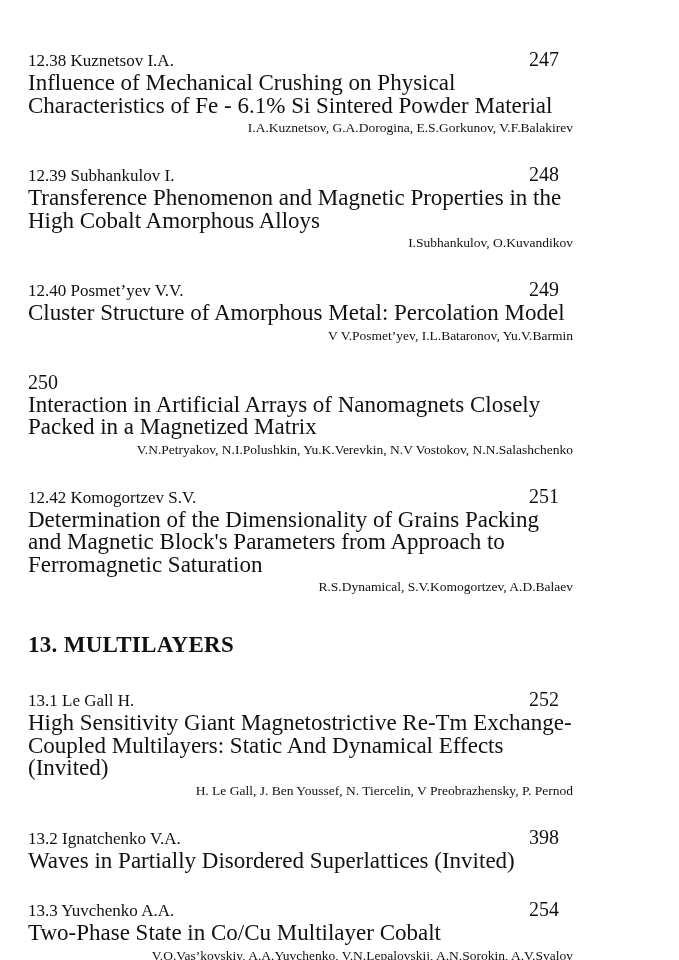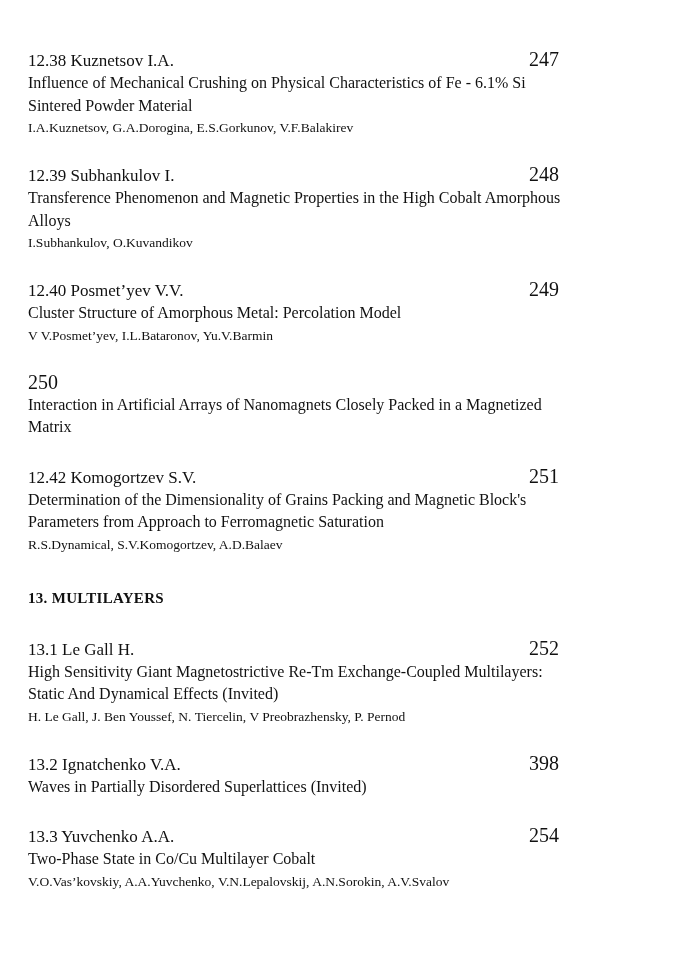--- a/index.html
+++ b/index.html
@@ -27,32 +27,33 @@
     justify-content: space-between;
     align-items: baseline;
     font-size: 17px;
     line-height: 23px;
   }
   .entry-head .page-num {
     padding-right: 14px;
     font-size: 20px;
   }
   .entry-title {
-    font-size: 16px;
+    font-size: 23px;
     line-height: 22.5px;
     max-width: 612px;
   }
   .entry-authors {
     font-size: 13.5px;
     line-height: 18px;
     margin-top: 2px;
     max-width: 620px;
+    text-align: right;
   }
   .section-heading {
-    font-size: 15px;
+    font-size: 23px;
     font-weight: bold;
     margin: 36px 0 30px 0;
     letter-spacing: 0.3px;
   }
   .footer {
     position: absolute;
     bottom: 8px;
     left: 0;
     width: 100%;
     text-align: center;
@@ -90,20 +91,21 @@
     </div>
     <div class="entry-title">Cluster Structure of Amorphous Metal: Percolation Model</div>
     <div class="entry-authors">V V.Posmet’yev, I.L.Bataronov, Yu.V.Barmin</div>
   </div>
 
   <div class="entry">
     <div class="entry-head">
       <span class="page-num">250</span>
     </div>
     <div class="entry-title">Interaction in Artificial Arrays of Nanomagnets Closely Packed in a Magnetized Matrix</div>
+    <div class="entry-authors">V.N.Petryakov, N.I.Polushkin, Yu.K.Verevkin, N.V Vostokov, N.N.Salashchenko</div>
   </div>
 
   <div class="entry">
     <div class="entry-head">
       <span class="head-text">12.42 Komogortzev S.V.</span>
       <span class="page-num">251</span>
     </div>
     <div class="entry-title">Determination of the Dimensionality of Grains Packing and Magnetic Block's Parameters from Approach to Ferromagnetic Saturation</div>
     <div class="entry-authors">R.S.Dynamical, S.V.Komogortzev, A.D.Balaev</div>
   </div>

